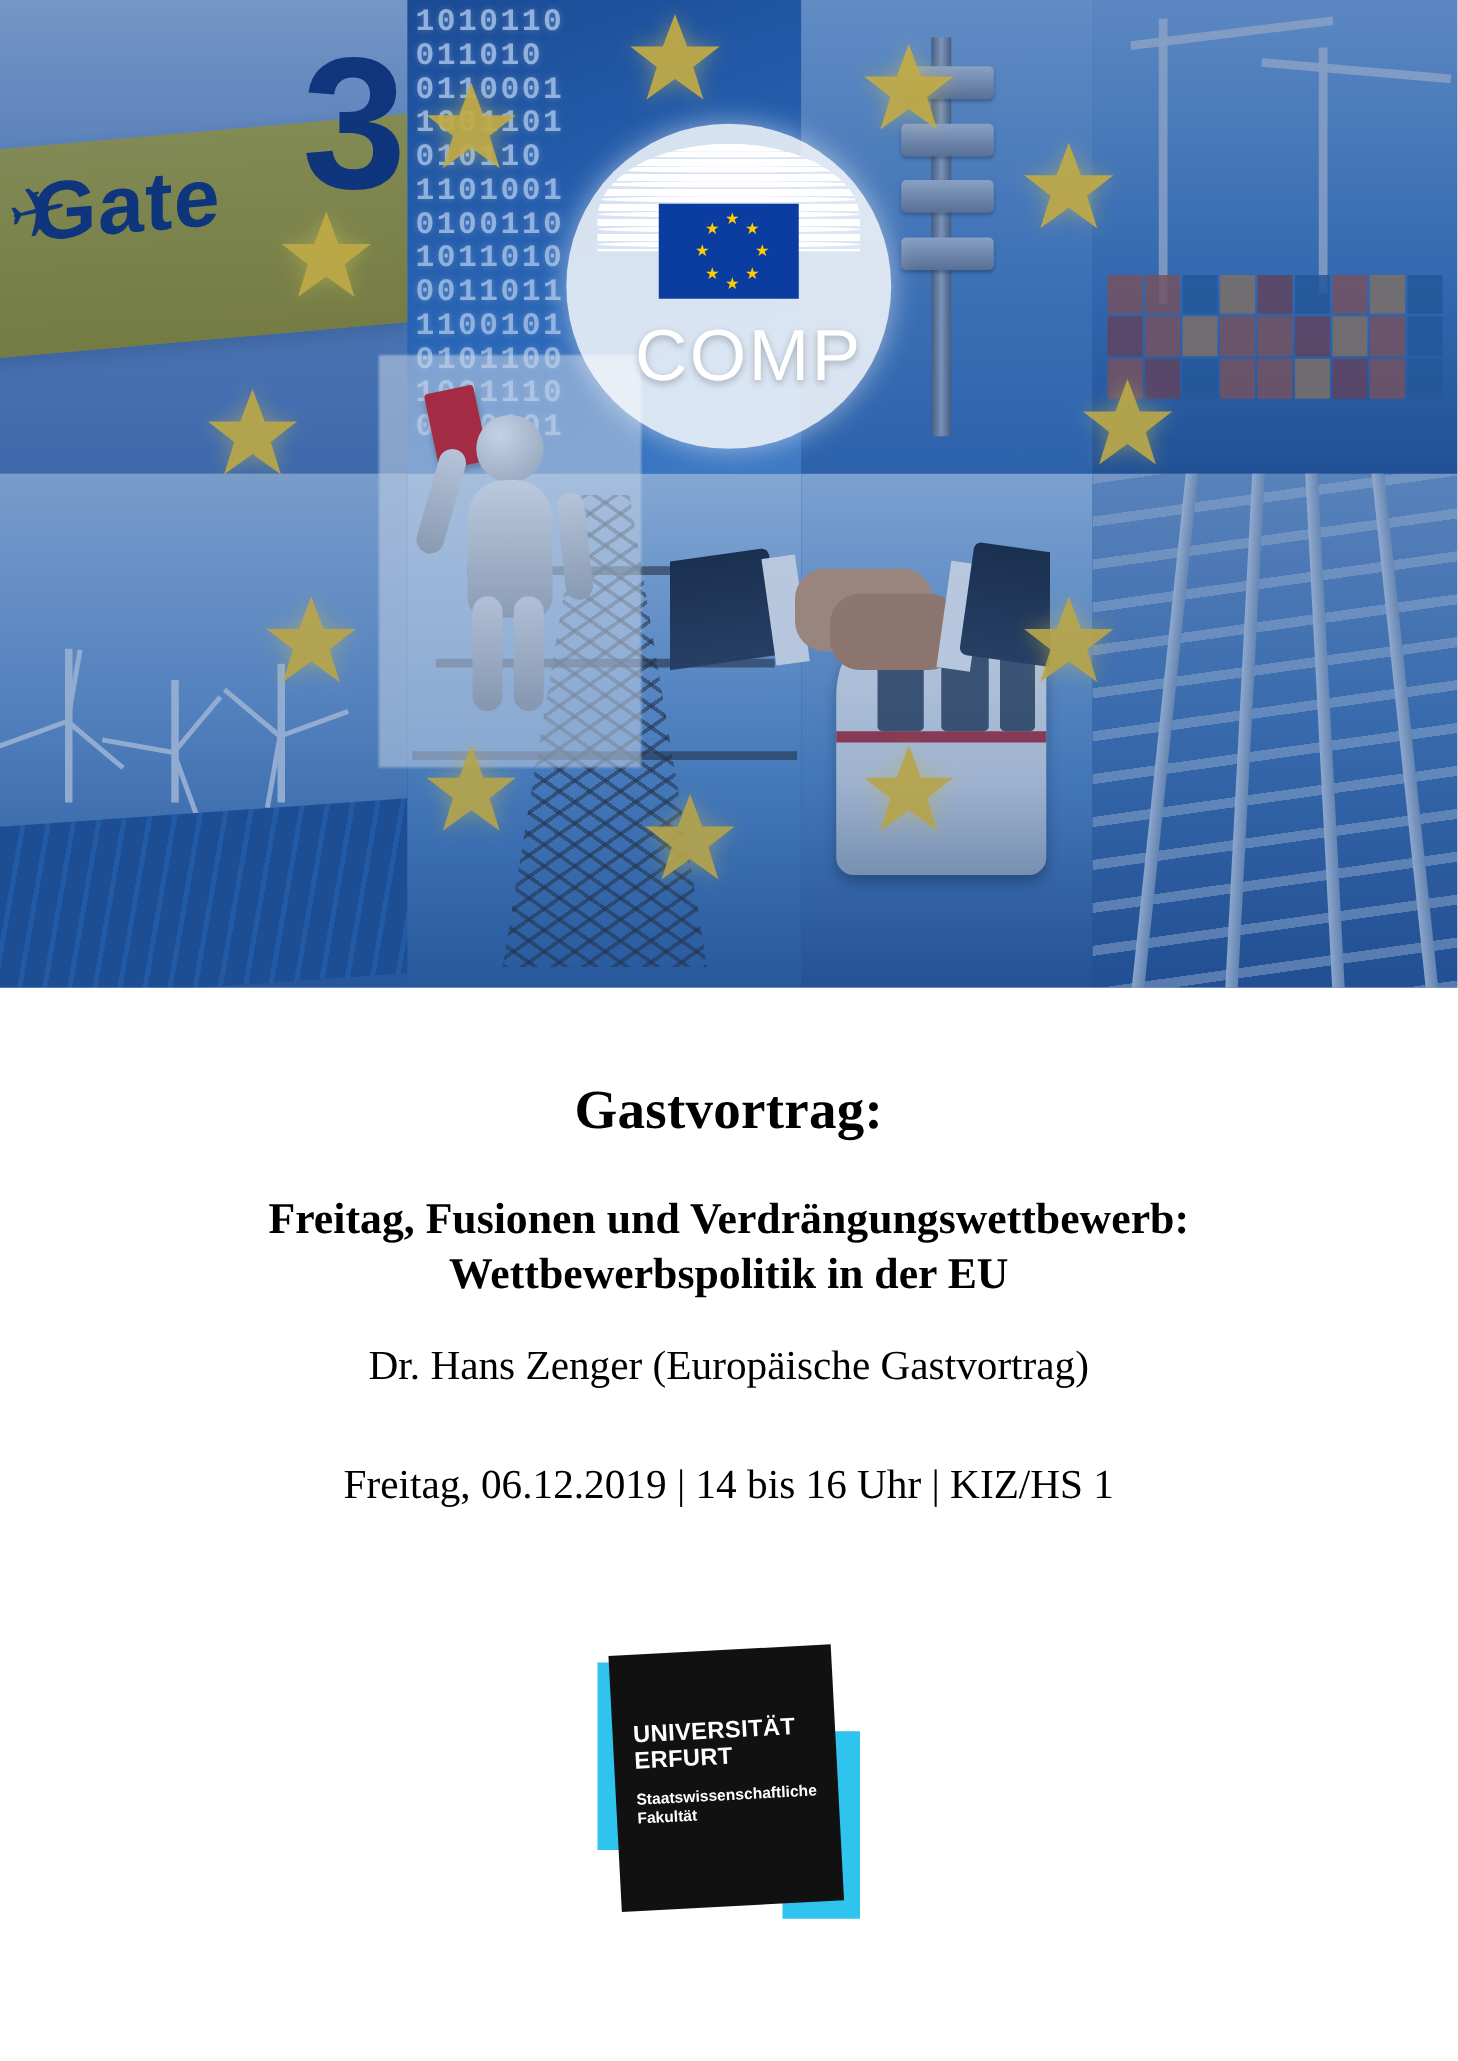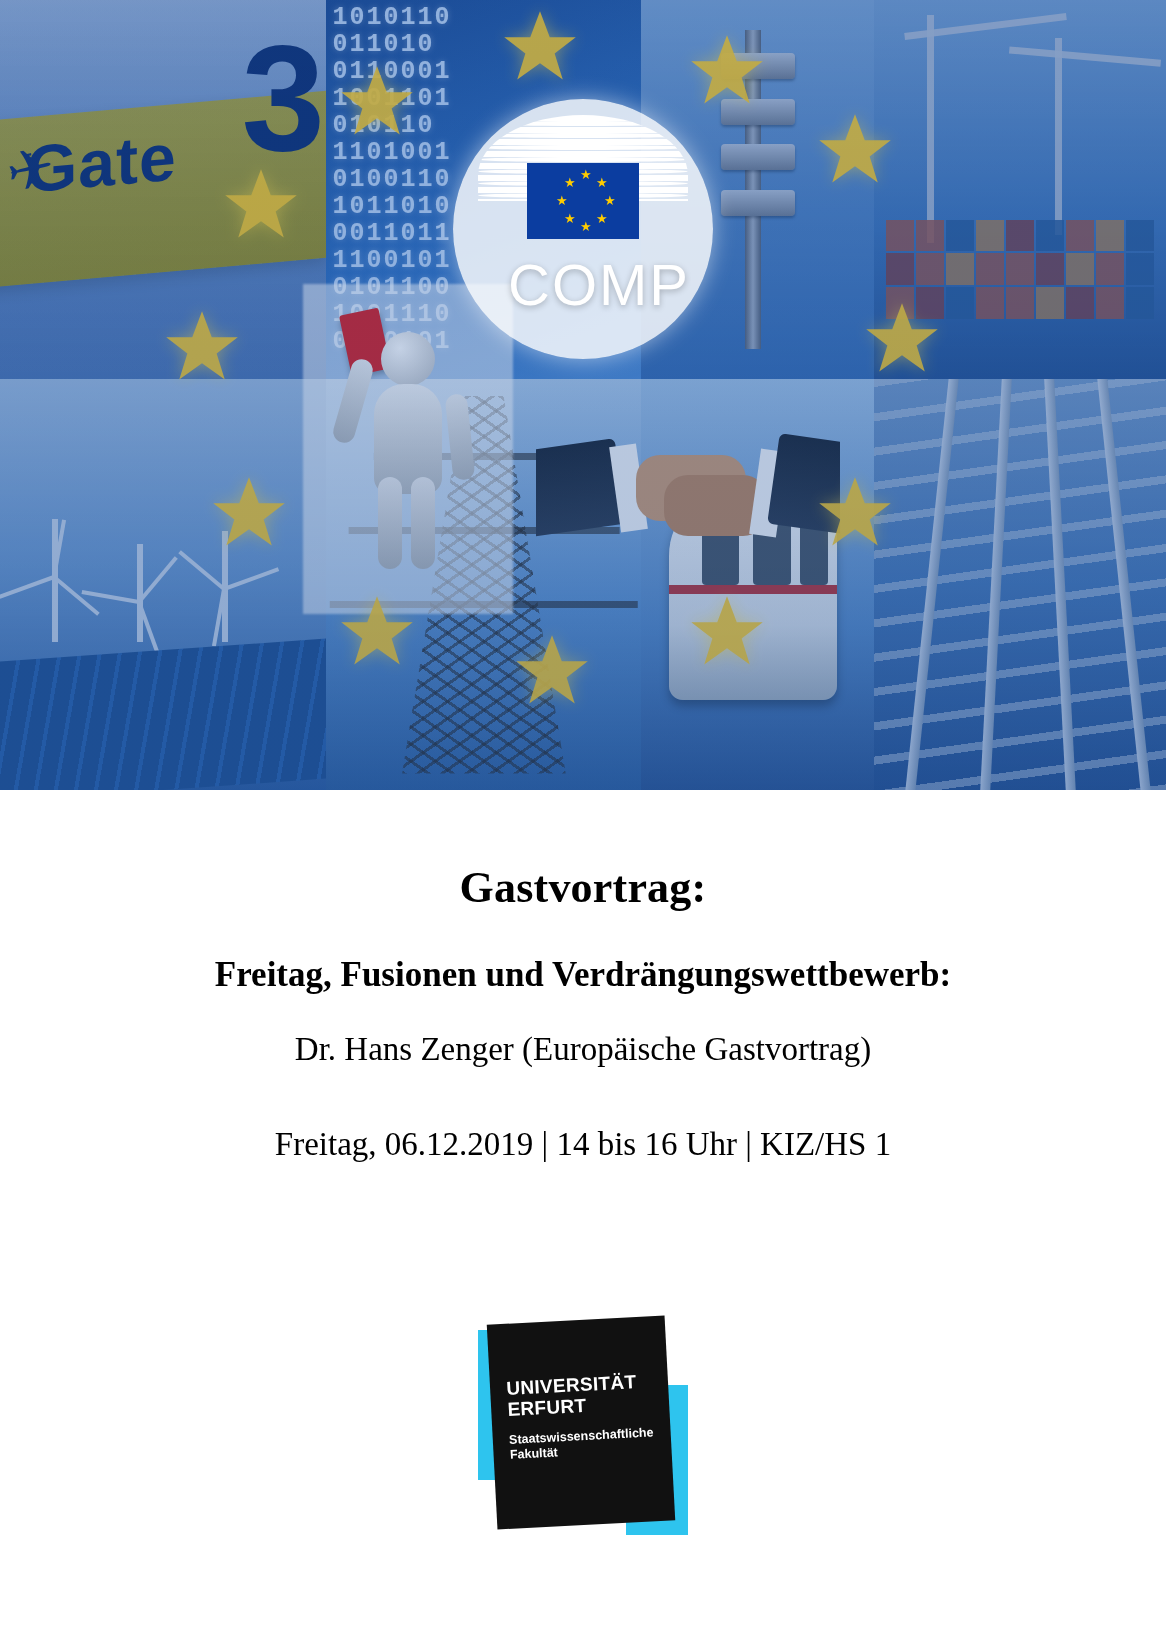--- a/index.html
+++ b/index.html
@@ -680,20 +680,21 @@
       </div>
     </div>
     <div class="comp-text">COMP</div>
   </div>
 </div>
 
 <div class="content">
   <h1 class="talk-label">Gastvortrag:</h1>
   <h2 class="talk-title">
     <span>Freitag, Fusionen und Verdrängungswettbewerb:</span><br>
+    <span>Wettbewerbspolitik in der EU</span>
   </h2>
   <p class="speaker">Dr. Hans Zenger (Europäische Gastvortrag)</p>
   <p class="logistics">Freitag, 06.12.2019 | 14 bis 16 Uhr | KIZ/HS 1</p>
 </div>
 
 <div class="uni-logo-wrap">
   <div class="uni-logo">
     <div class="uni-cyan-a"></div>
     <div class="uni-cyan-b"></div>
     <div class="uni-black"></div>

